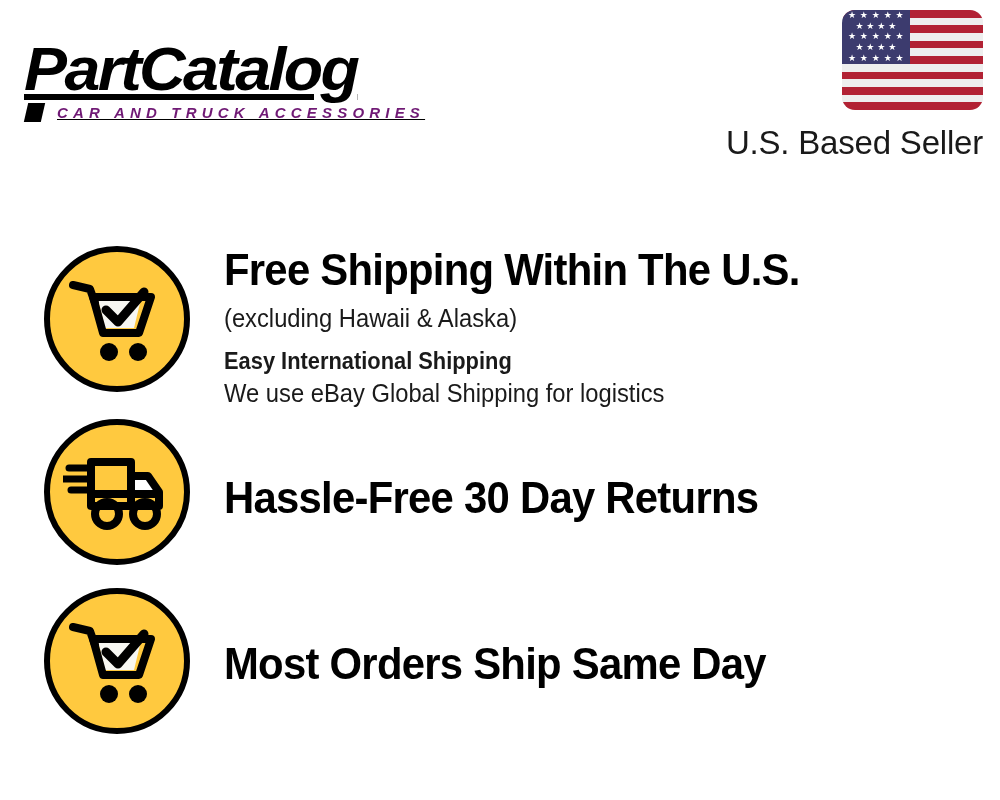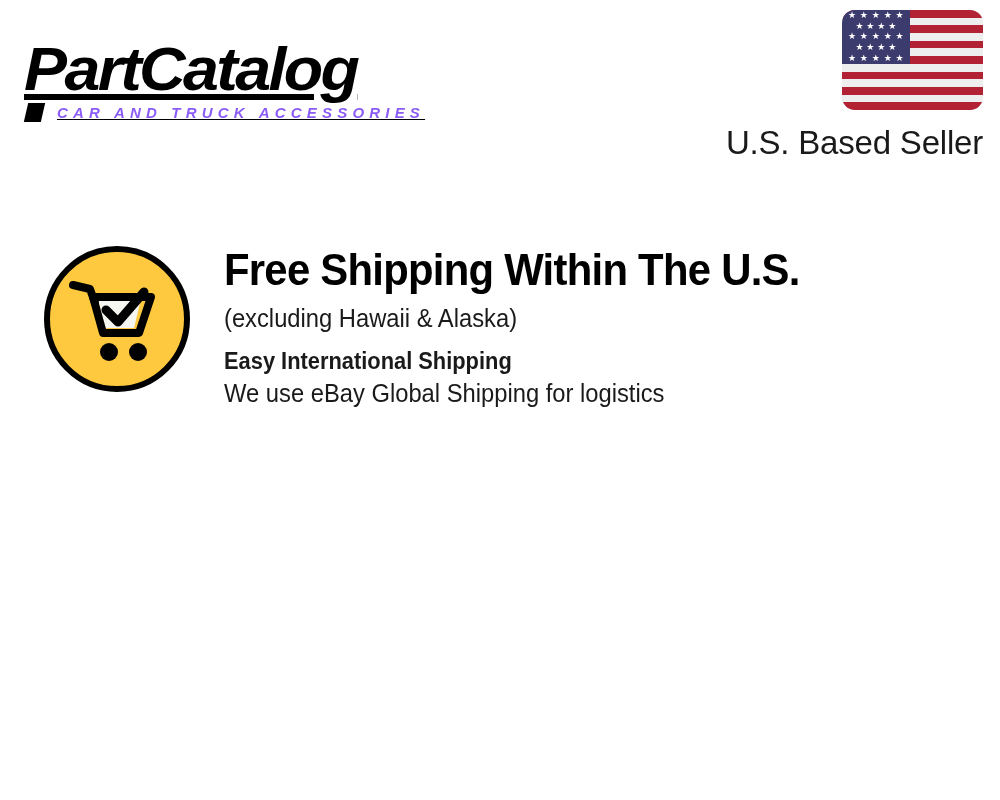--- a/index.html
+++ b/index.html
@@ -63,21 +63,21 @@
     transform: skewX(-13deg);
     flex: none;
   }
 
   .logo-tagline {
     font-family: "Liberation Sans", sans-serif;
     font-weight: bold;
     font-style: italic;
     font-size: 15px;
     letter-spacing: 5.2px;
-    color: #8b5cf6;
+    color: #701a75;
     margin-left: 14px;
     white-space: nowrap;
   }
 
   
   .seller-block {
     position: absolute;
     right: 17px;
     top: 10px;
     width: 270px;
@@ -308,17 +308,50 @@
         </svg>
       </div>
       <div class="feature-text">
         <div class="headline">Free Shipping Within The U.S.</div>
         <div class="subline gap-above">(excluding Hawaii &amp; Alaska)</div>
         <div class="subline strong">Easy International Shipping</div>
         <div class="subline light">We use eBay Global Shipping for logistics</div>
       </div>
     </div>
 
-
+    <div class="feature-row row-2">
+      <div class="icon-badge">
+        <svg width="108" height="84" viewBox="0 0 108 84" aria-hidden="true">
+          <polygon points="71,26 84,26 91,40 71,40" fill="#ffffff"></polygon>
+          <path d="M28 12 L68 12 L68 56 L28 56 Z" fill="none" stroke="#000" stroke-width="8" stroke-linejoin="round"></path>
+          <path d="M68 26 L85 26 L96 42 L96 56 L68 56 Z" fill="none" stroke="#000" stroke-width="8" stroke-linejoin="round"></path>
+          <path d="M28 44 L96 44" fill="none" stroke="#000" stroke-width="8"></path>
+          <path d="M6 18 L26 18" stroke="#000" stroke-width="7" stroke-linecap="round"></path>
+          <path d="M1 29 L26 29" stroke="#000" stroke-width="7" stroke-linecap="round"></path>
+          <path d="M8 40 L26 40" stroke="#000" stroke-width="7" stroke-linecap="round"></path>
+          <circle cx="44" cy="64" r="12" fill="none" stroke="#000" stroke-width="8"></circle>
+          <circle cx="82" cy="64" r="12" fill="none" stroke="#000" stroke-width="8"></circle>
+        </svg>
+      </div>
+      <div class="feature-text">
+        <div class="headline">Hassle-Free 30 Day Returns</div>
+      </div>
+    </div>
+
+    <div class="feature-row row-3">
+      <div class="icon-badge">
+        <svg width="104" height="92" viewBox="0 0 104 92" aria-hidden="true">
+          <polygon points="33,26 76,26 69,55 40,55" fill="#f7f7f2"></polygon>
+          <path d="M8 12 L25 16 L30 30" fill="none" stroke="#000" stroke-width="8" stroke-linecap="round" stroke-linejoin="round"></path>
+          <path d="M28 24 L86 24 L74 60 L38 60 Z" fill="none" stroke="#000" stroke-width="8" stroke-linecap="round" stroke-linejoin="round"></path>
+          <path d="M41 37 L53 49 L79 19" fill="none" stroke="#000" stroke-width="9" stroke-linecap="round" stroke-linejoin="round"></path>
+          <circle cx="44" cy="79" r="9" fill="#000"></circle>
+          <circle cx="73" cy="79" r="9" fill="#000"></circle>
+        </svg>
+      </div>
+      <div class="feature-text">
+        <div class="headline">Most Orders Ship Same Day</div>
+      </div>
+    </div>
 
   </div>
 
 </div>
 
 </body></html>

